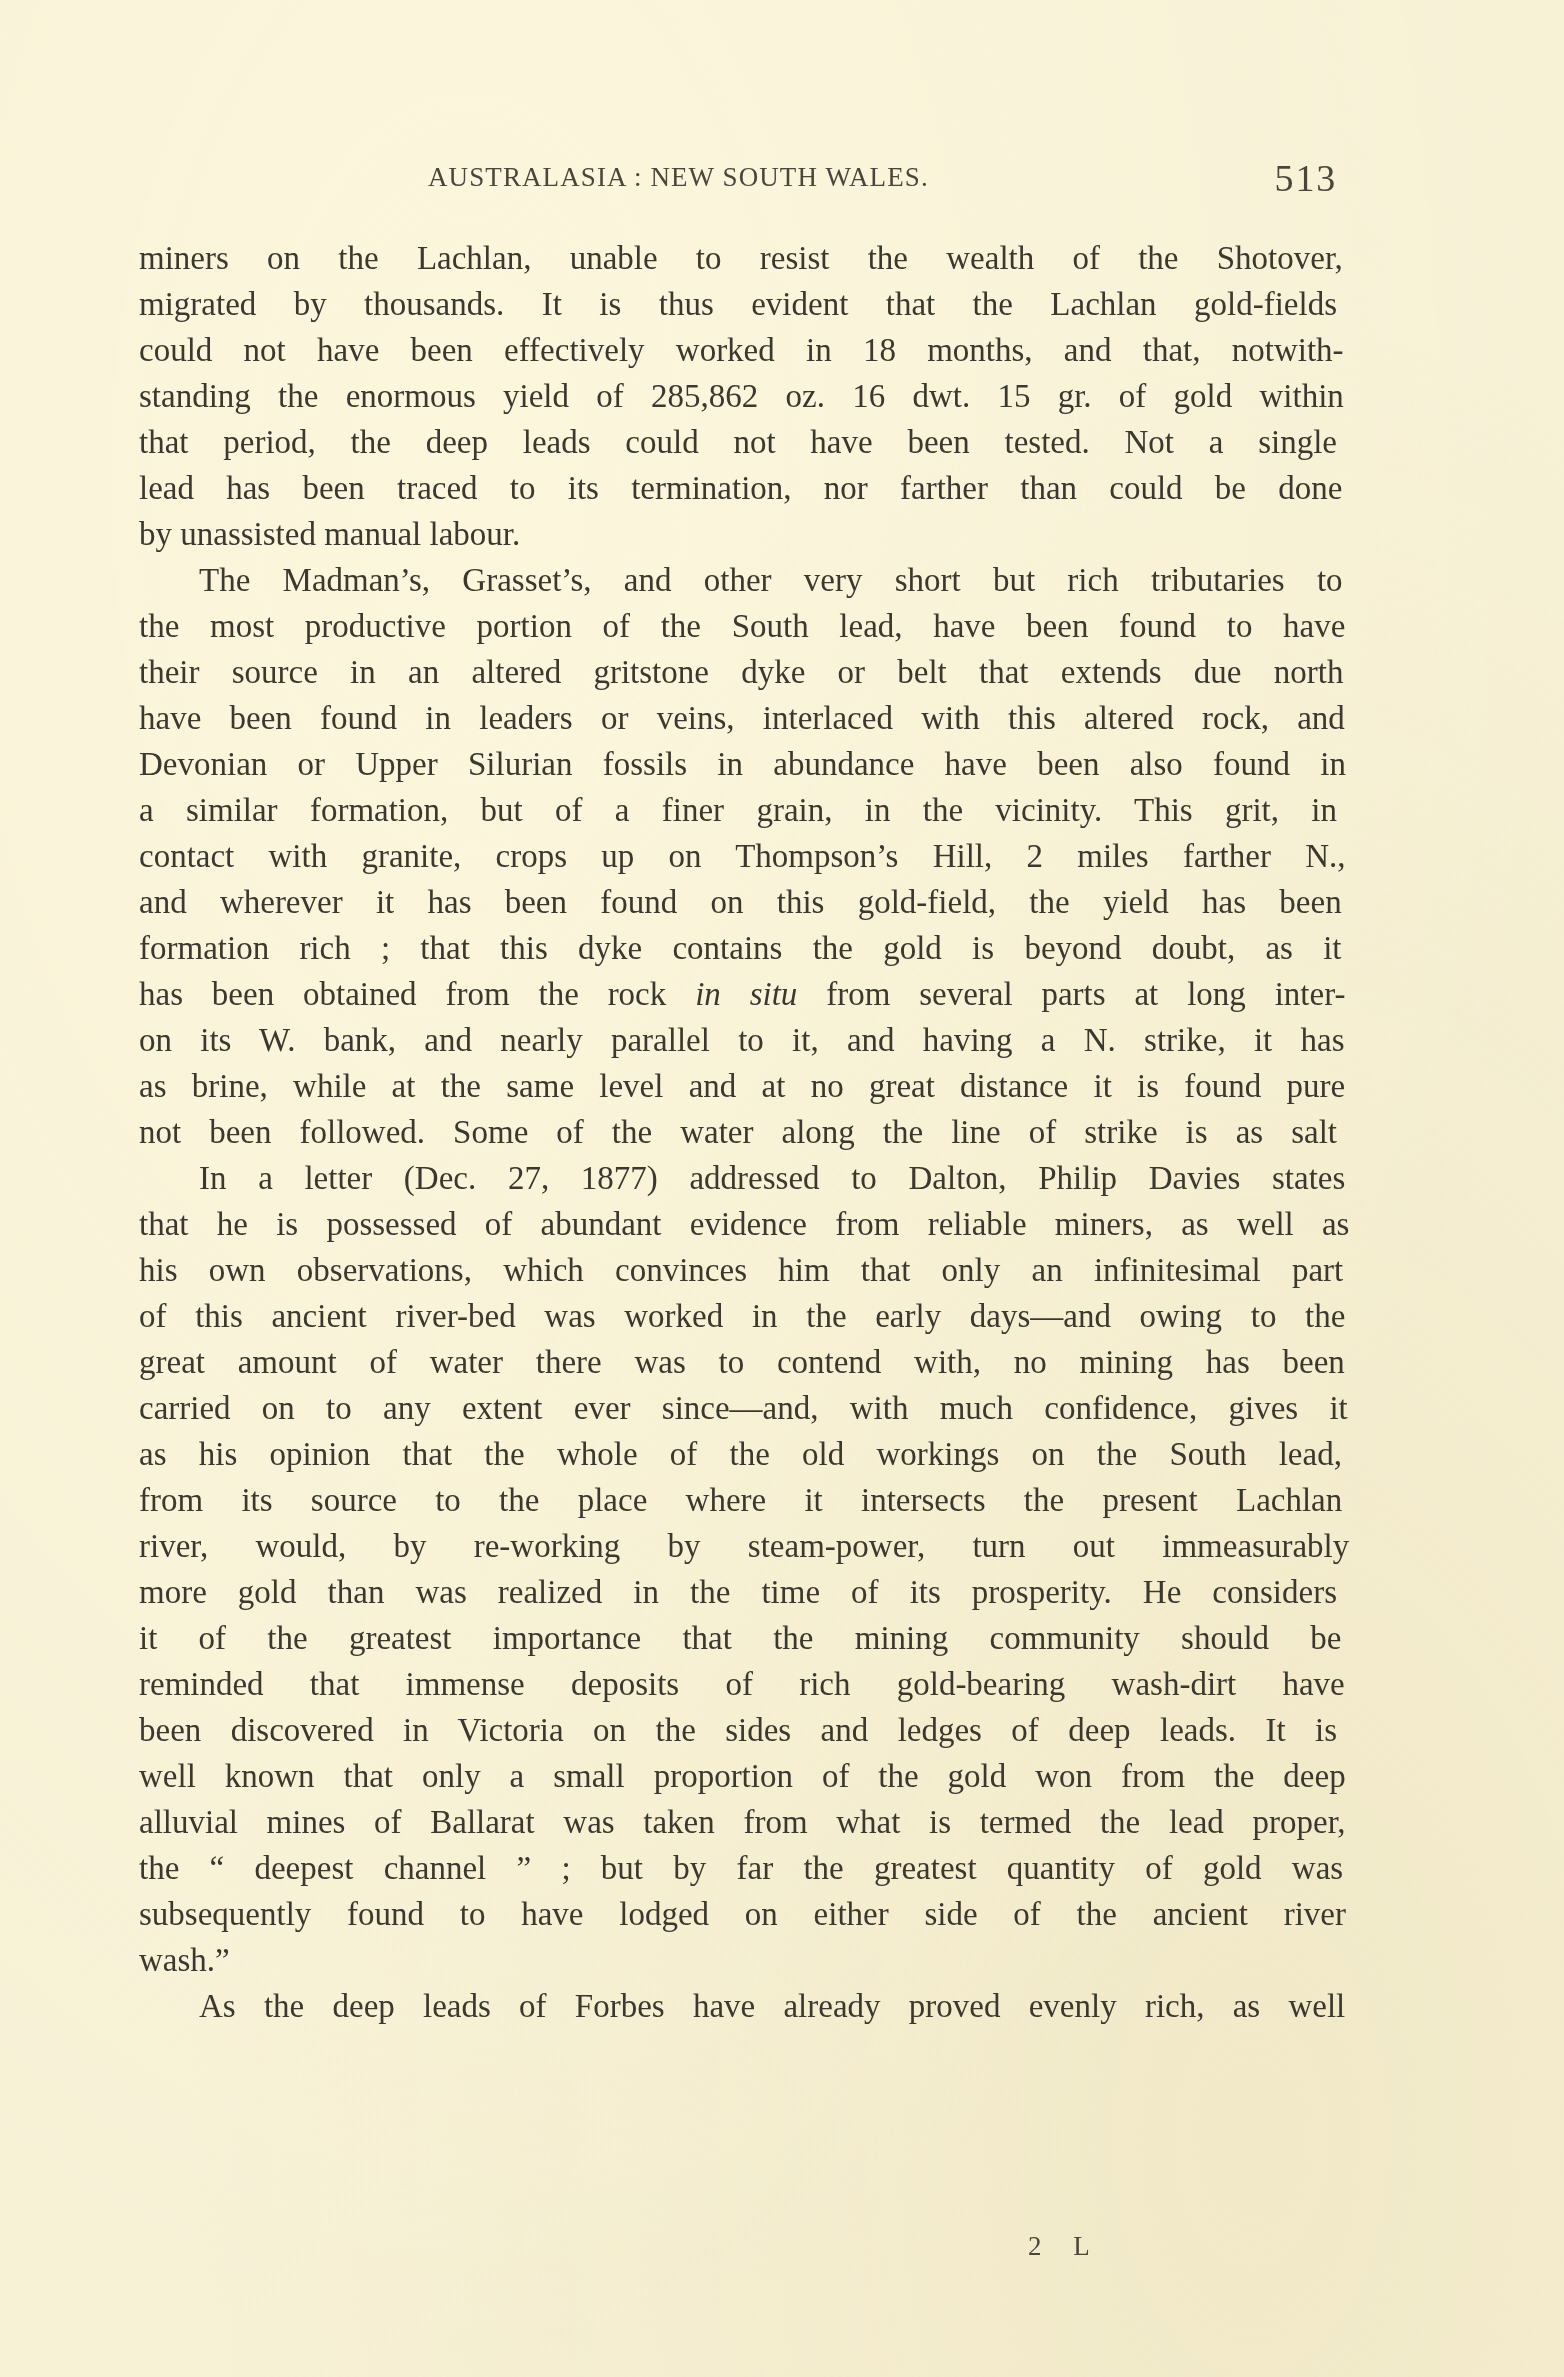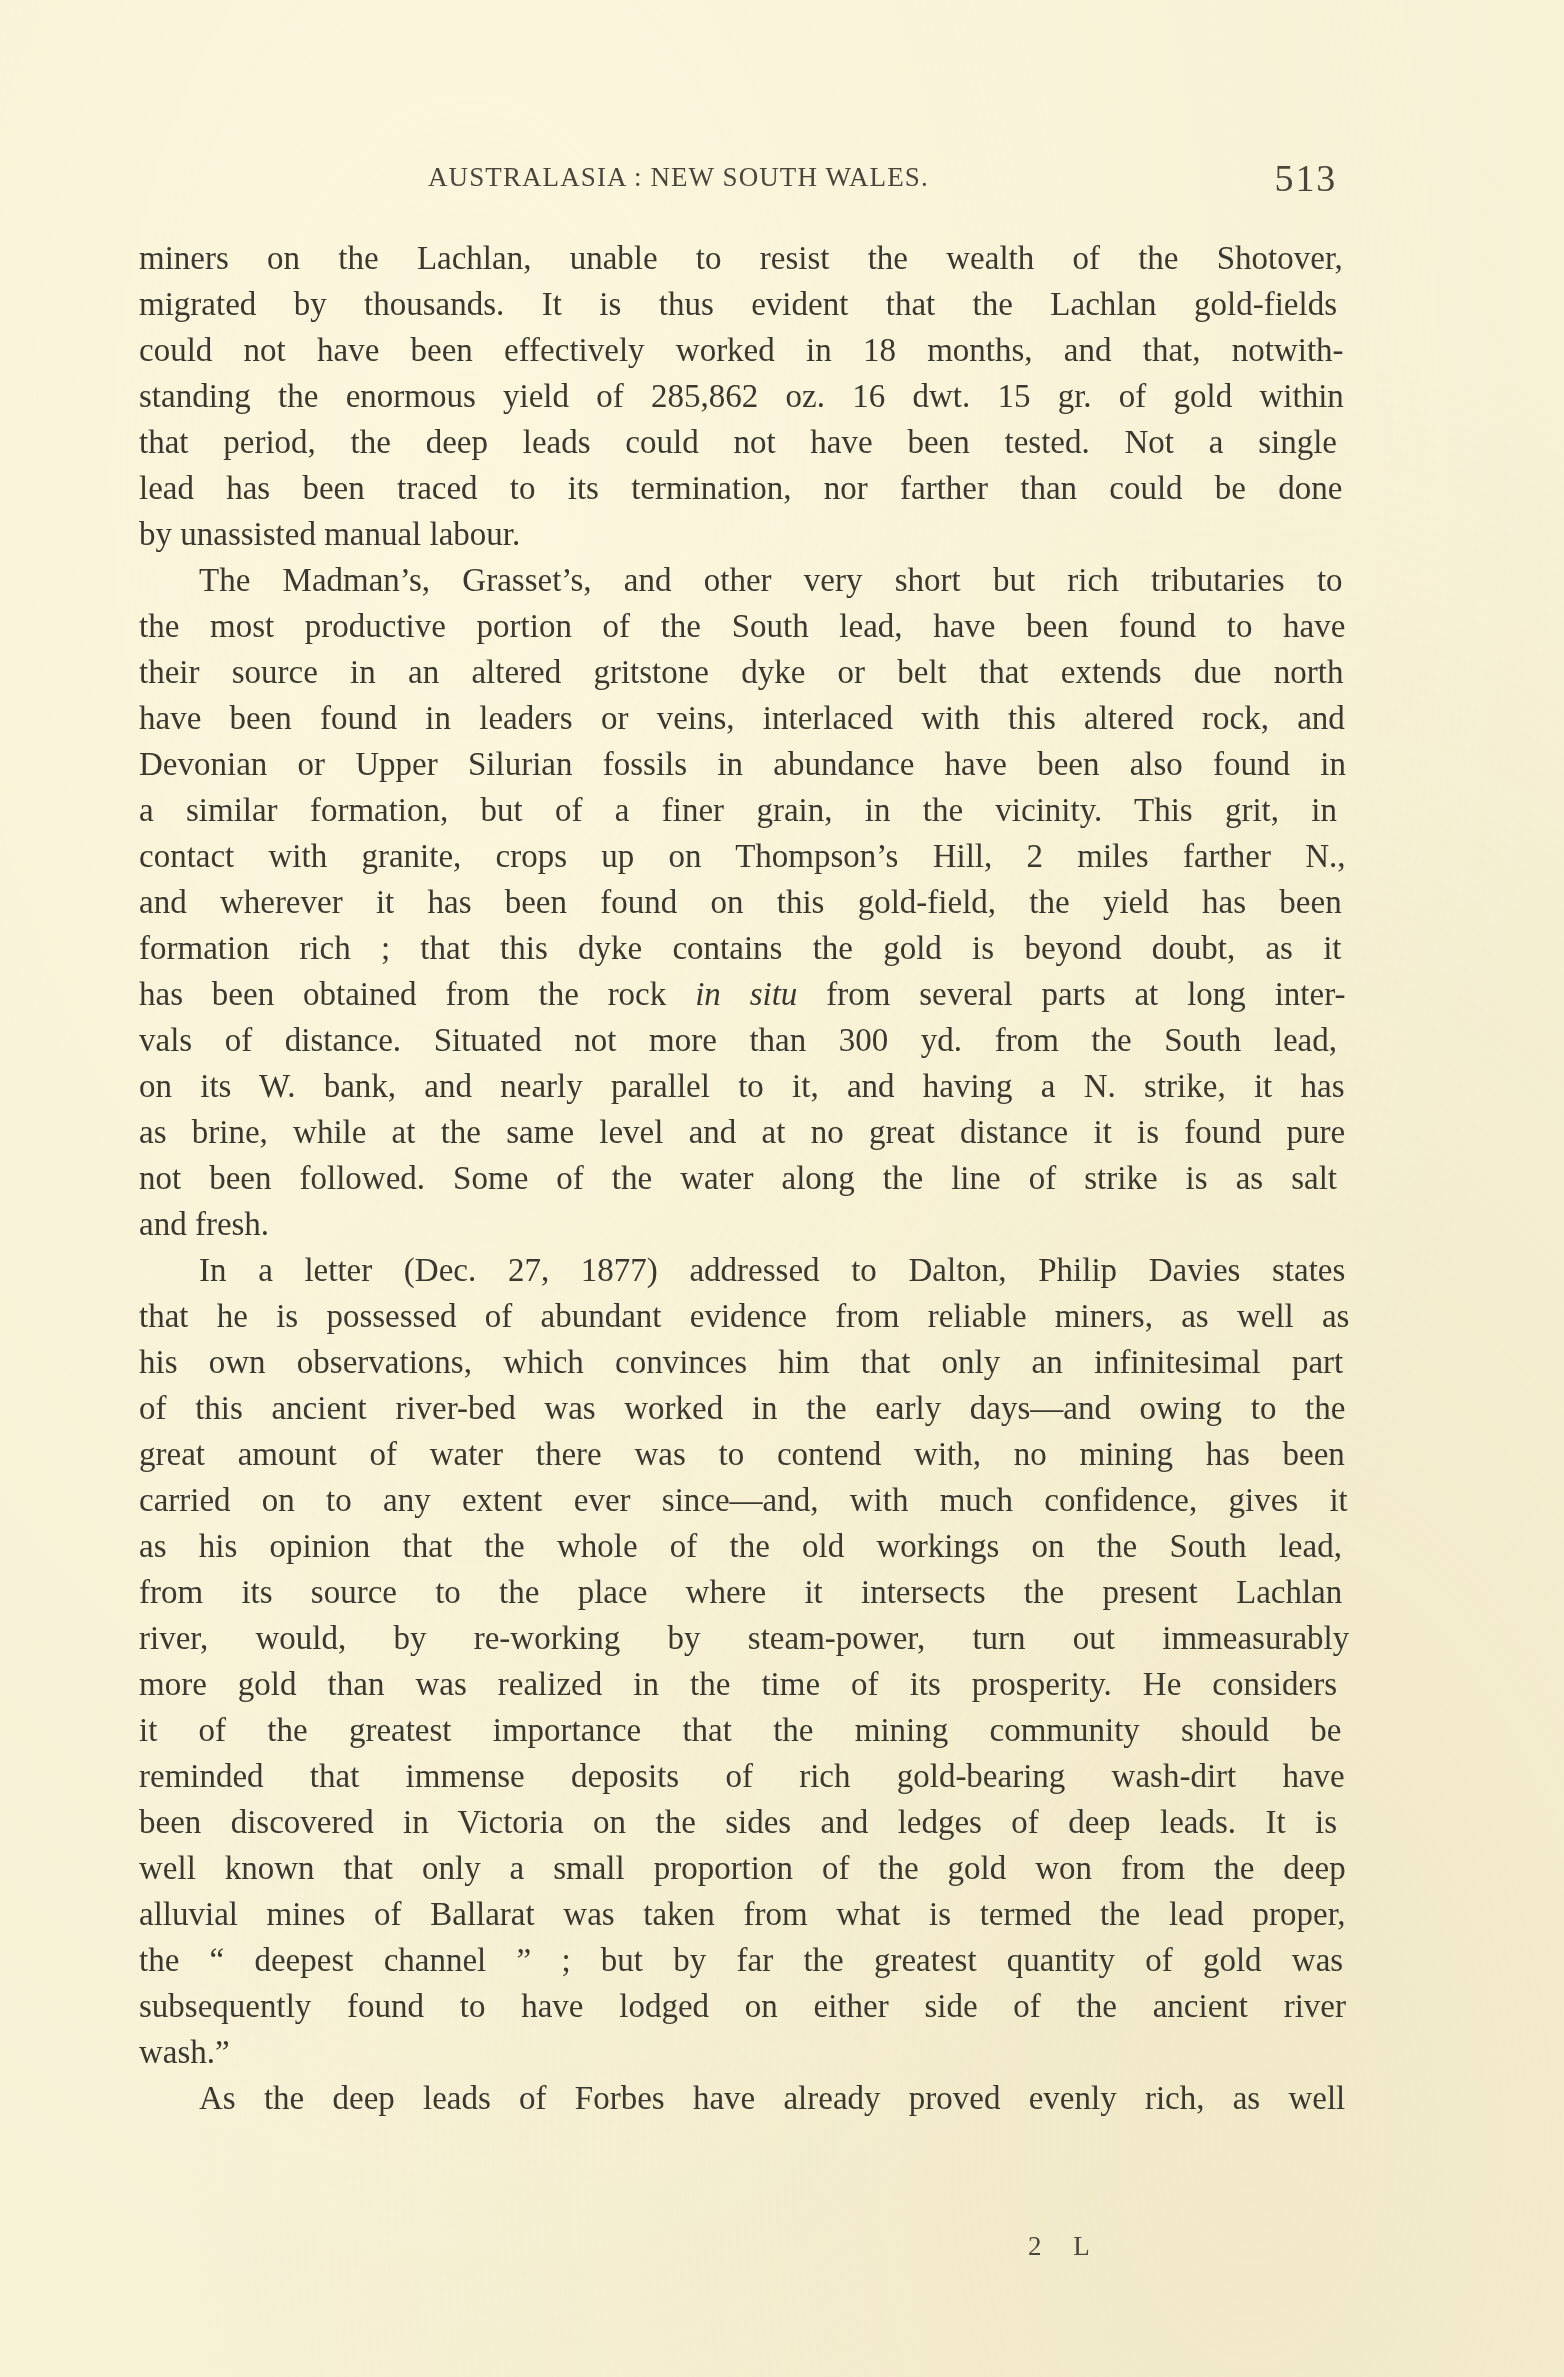--- a/index.html
+++ b/index.html
@@ -110,25 +110,23 @@
         <span class="line first-indent" style="display: block; white-space: nowrap; word-spacing: 24px; width: 1198px; box-sizing: border-box;">The Madman’s, Grasset’s, and other very short but rich tributaries to</span>
         <span class="line" style="display: block; white-space: nowrap; word-spacing: 22.4px; width: 1198px; box-sizing: border-box;">the most productive portion of the South lead, have been found to have</span>
         <span class="line" style="display: block; white-space: nowrap; word-spacing: 24px; width: 1198px; box-sizing: border-box;">their source in an altered gritstone dyke or belt that extends due north</span>
         <span class="line" style="display: block; white-space: nowrap; word-spacing: 20px; width: 1198px; box-sizing: border-box;">have been found in leaders or veins, interlaced with this altered rock, and</span>
         <span class="line" style="display: block; white-space: nowrap; word-spacing: 22px; width: 1198px; box-sizing: border-box;">Devonian or Upper Silurian fossils in abundance have been also found in</span>
         <span class="line" style="display: block; white-space: nowrap; word-spacing: 23px; width: 1198px; box-sizing: border-box;">a similar formation, but of a finer grain, in the vicinity.  This grit, in</span>
         <span class="line" style="display: block; white-space: nowrap; word-spacing: 26px; width: 1198px; box-sizing: border-box;">contact with granite, crops up on Thompson’s Hill, 2 miles farther N.,</span>
         <span class="line" style="display: block; white-space: nowrap; word-spacing: 25px; width: 1198px; box-sizing: border-box;">and wherever it has been found on this gold-field, the yield has been</span>
         <span class="line" style="display: block; white-space: nowrap; word-spacing: 22px; width: 1198px; box-sizing: border-box;">formation rich ; that this dyke contains the gold is beyond doubt, as it</span>
         <span class="line" style="display: block; white-space: nowrap; word-spacing: 20.6px; width: 1198px; box-sizing: border-box;">has been obtained from the rock <em>in situ</em> from several parts at long inter-</span>
-        <span class="line" style="display: block; white-space: nowrap; word-spacing: 23px; width: 1198px; box-sizing: border-box;">vals of distance.  Situated not more than 300 yd. from the South lead,</span>
         <span class="line" style="display: block; white-space: nowrap; word-spacing: 20px; width: 1198px; box-sizing: border-box;">on its W. bank, and nearly parallel to it, and having a N. strike, it has</span>
         <span class="line" style="display: block; white-space: nowrap; word-spacing: 17px; width: 1198px; box-sizing: border-box;">as brine, while at the same level and at no great distance it is found pure</span>
         <span class="line" style="display: block; white-space: nowrap; word-spacing: 19px; width: 1198px; box-sizing: border-box;">not been followed.  Some of the water along the line of strike is as salt</span>
-        <span class="line last">and fresh.</span>
       </div>
       <div class="para">
         <span class="line first-indent" style="display: block; white-space: nowrap; word-spacing: 23.4px; width: 1198px; box-sizing: border-box;">In a letter (Dec. 27, 1877) addressed to Dalton, Philip Davies states</span>
         <span class="line" style="display: block; white-space: nowrap; word-spacing: 20px; width: 1198px; box-sizing: border-box;">that he is possessed of abundant evidence from reliable miners, as well as</span>
         <span class="line" style="display: block; white-space: nowrap; word-spacing: 23px; width: 1198px; box-sizing: border-box;">his own observations, which convinces him that only an infinitesimal part</span>
         <span class="line" style="display: block; white-space: nowrap; word-spacing: 20.4px; width: 1198px; box-sizing: border-box;">of this ancient river-bed was worked in the early days—and owing to the</span>
         <span class="line" style="display: block; white-space: nowrap; word-spacing: 24.5px; width: 1198px; box-sizing: border-box;">great amount of water there was to contend with, no mining has been</span>
         <span class="line" style="display: block; white-space: nowrap; word-spacing: 23px; width: 1198px; box-sizing: border-box;">carried on to any extent ever since—and, with much confidence, gives it</span>
         <span class="line" style="display: block; white-space: nowrap; word-spacing: 24px; width: 1198px; box-sizing: border-box;">as his opinion that the whole of the old workings on the South lead,</span>
         <span class="line" style="display: block; white-space: nowrap; word-spacing: 30px; width: 1198px; box-sizing: border-box;">from its source to the place where it intersects the present Lachlan</span>

